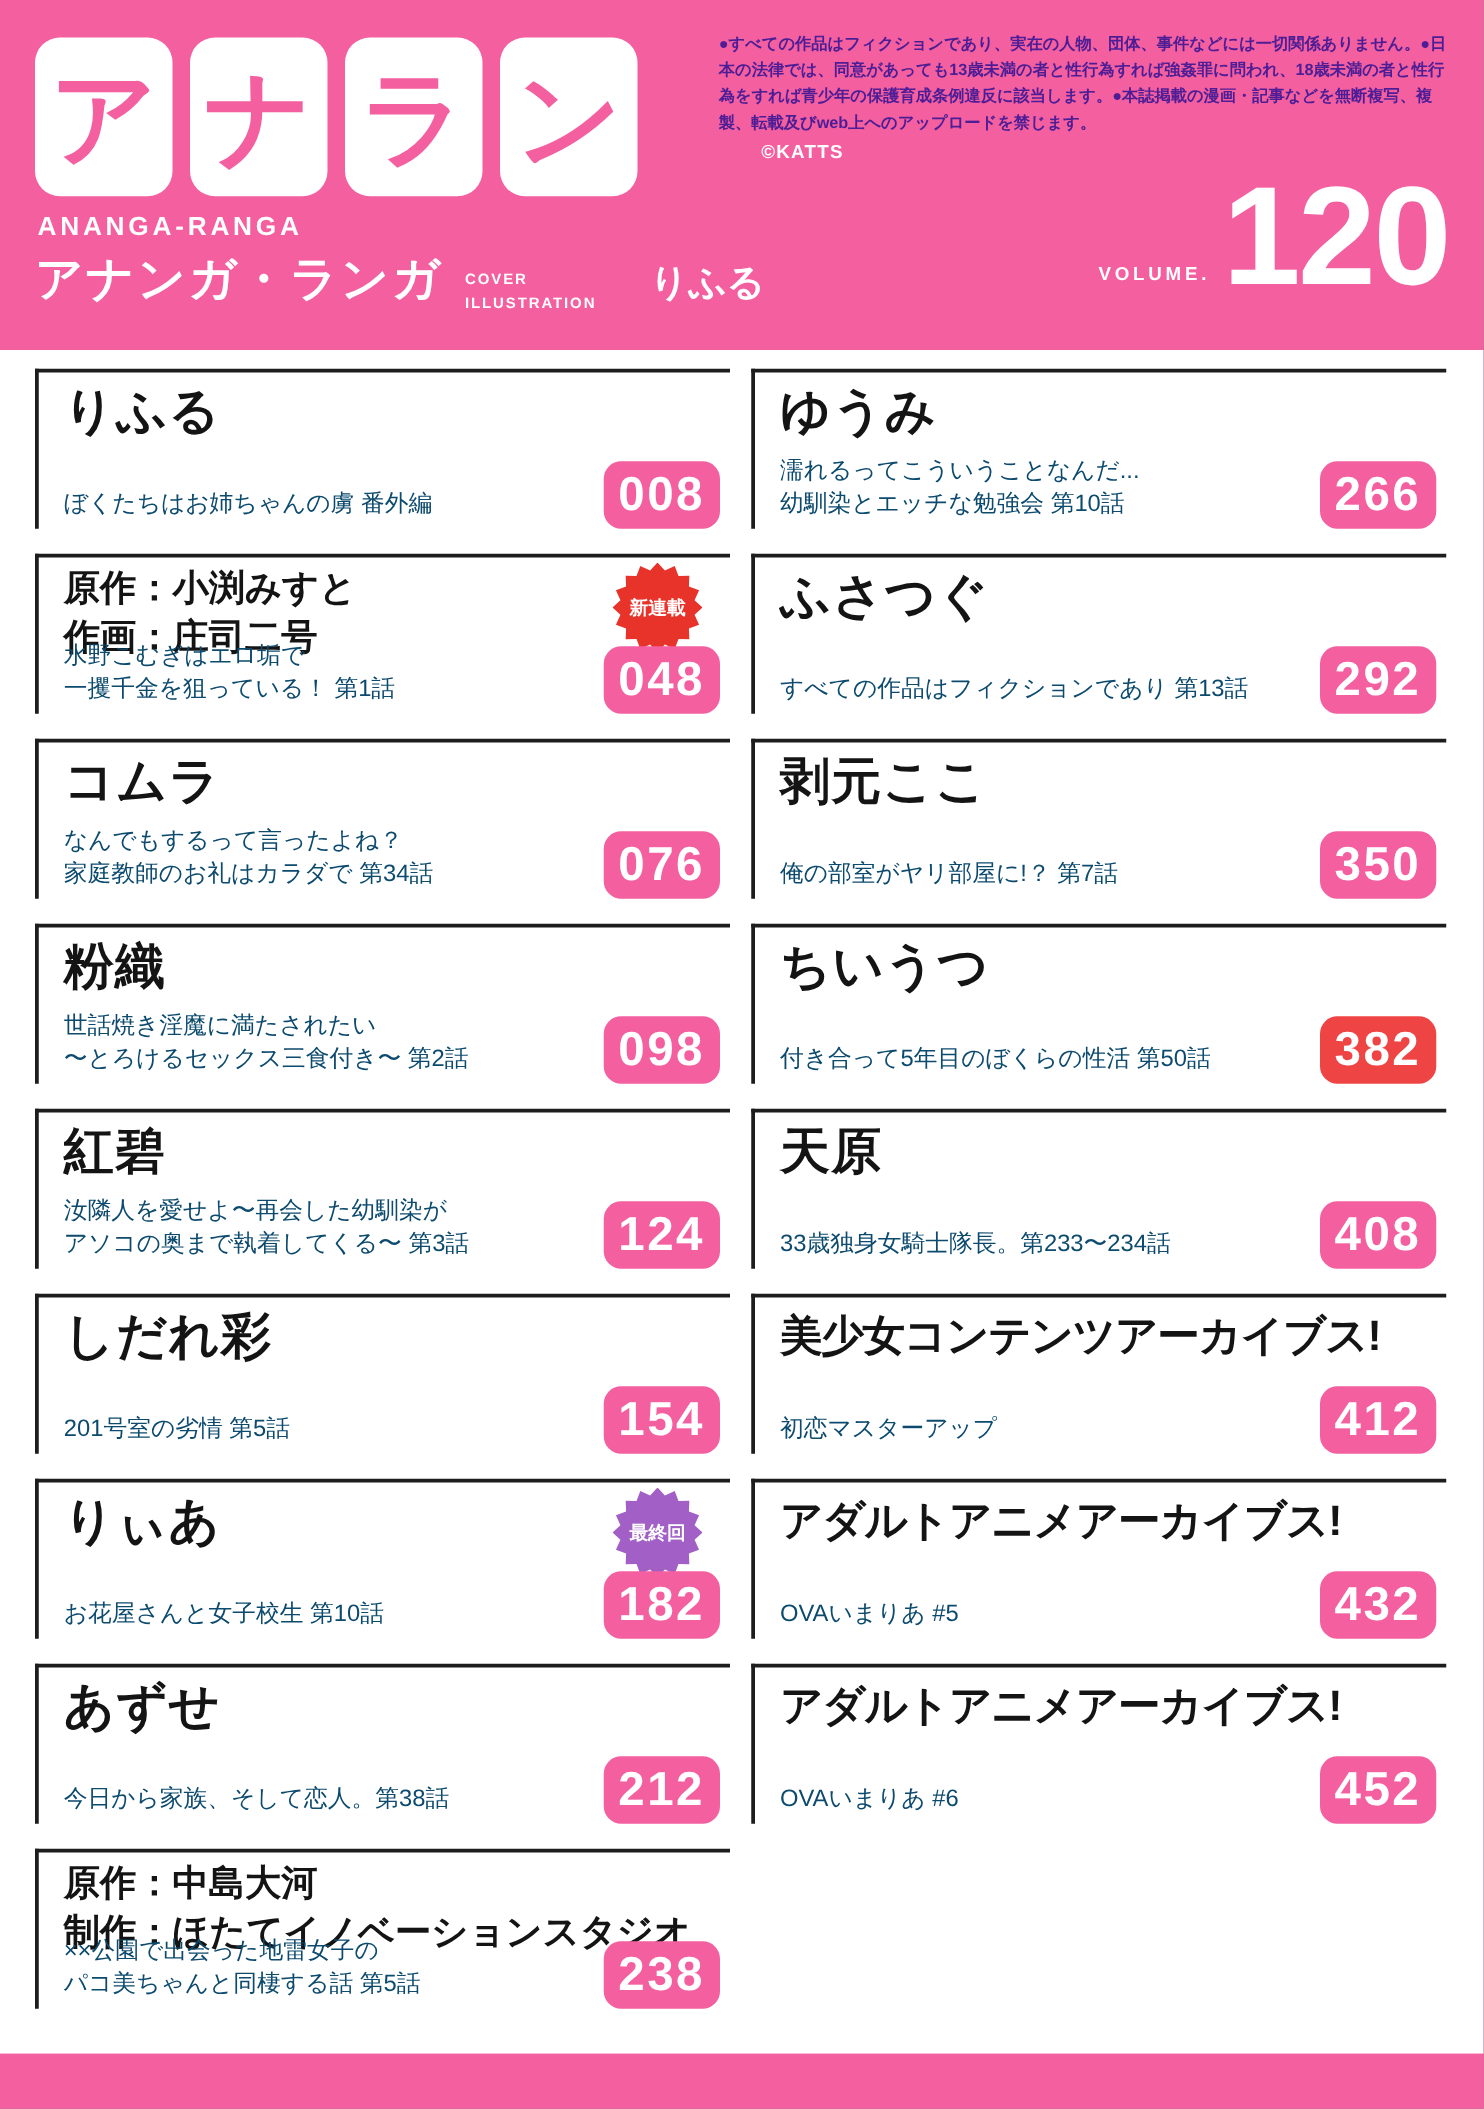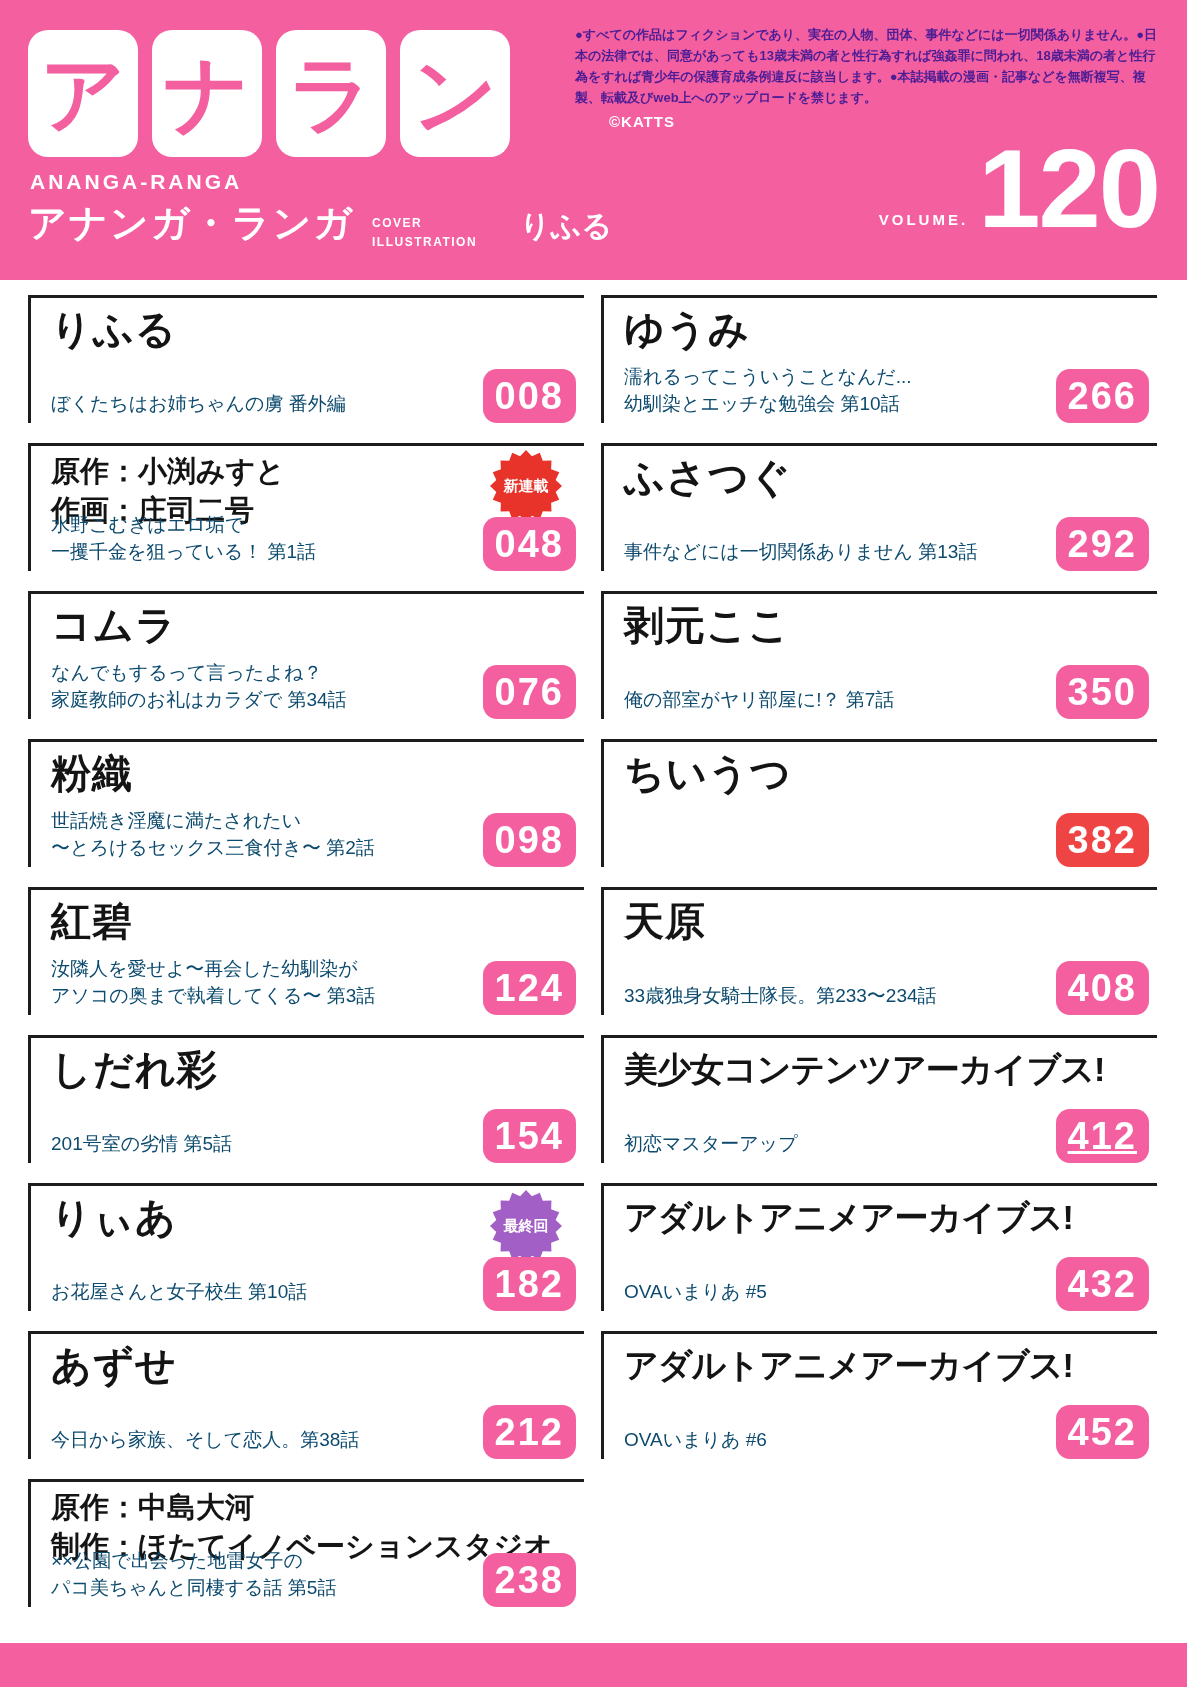--- a/index.html
+++ b/index.html
@@ -169,51 +169,52 @@
   <div class="entry">
     <div class="entry-name">ゆうみ</div>
     <div class="entry-sub">濡れるってこういうことなんだ...
 幼馴染とエッチな勉強会 第10話</div>
 
     <div class="page-badge" style="background: rgb(244, 95, 160);">266</div>
   </div>
 
   <div class="entry">
     <div class="entry-name">ふさつぐ</div>
-    <div class="entry-sub">事件などには一切関係ありません 第13話</div>
+    <div class="entry-sub">すべての作品はフィクションであり 第13話</div>
 
     <div class="page-badge" style="background: rgb(244, 95, 160);">292</div>
   </div>
 
 
   <div class="entry">
     <div class="entry-name">剥元ここ</div>
     <div class="entry-sub">俺の部室がヤリ部屋に!？ 第7話</div>
 
     <div class="page-badge" style="background: rgb(244, 95, 160);">350</div>
   </div>
 
   <div class="entry">
     <div class="entry-name">ちいうつ</div>
+    <div class="entry-sub">付き合って5年目のぼくらの性活 第50話</div>
 
     <div class="page-badge" style="background: #ef4444;">382</div>
   </div>
 
   <div class="entry">
     <div class="entry-name">天原</div>
     <div class="entry-sub">33歳独身女騎士隊長。第233〜234話</div>
 
     <div class="page-badge" style="background: rgb(244, 95, 160);">408</div>
   </div>
 
   <div class="entry">
     <div class="entry-name long">美少女コンテンツアーカイブス!</div>
     <div class="entry-sub">初恋マスターアップ</div>
 
-    <div class="page-badge" style="background: rgb(244, 95, 160); text-decoration: underline;">412</div>
+    <div class="page-badge" style="background: rgb(244, 95, 160);">412</div>
   </div>
 
   <div class="entry">
     <div class="entry-name long">アダルトアニメアーカイブス!</div>
     <div class="entry-sub">OVAいまりあ #5</div>
 
     <div class="page-badge" style="background: rgb(244, 95, 160);">432</div>
   </div>
 
   <div class="entry">

